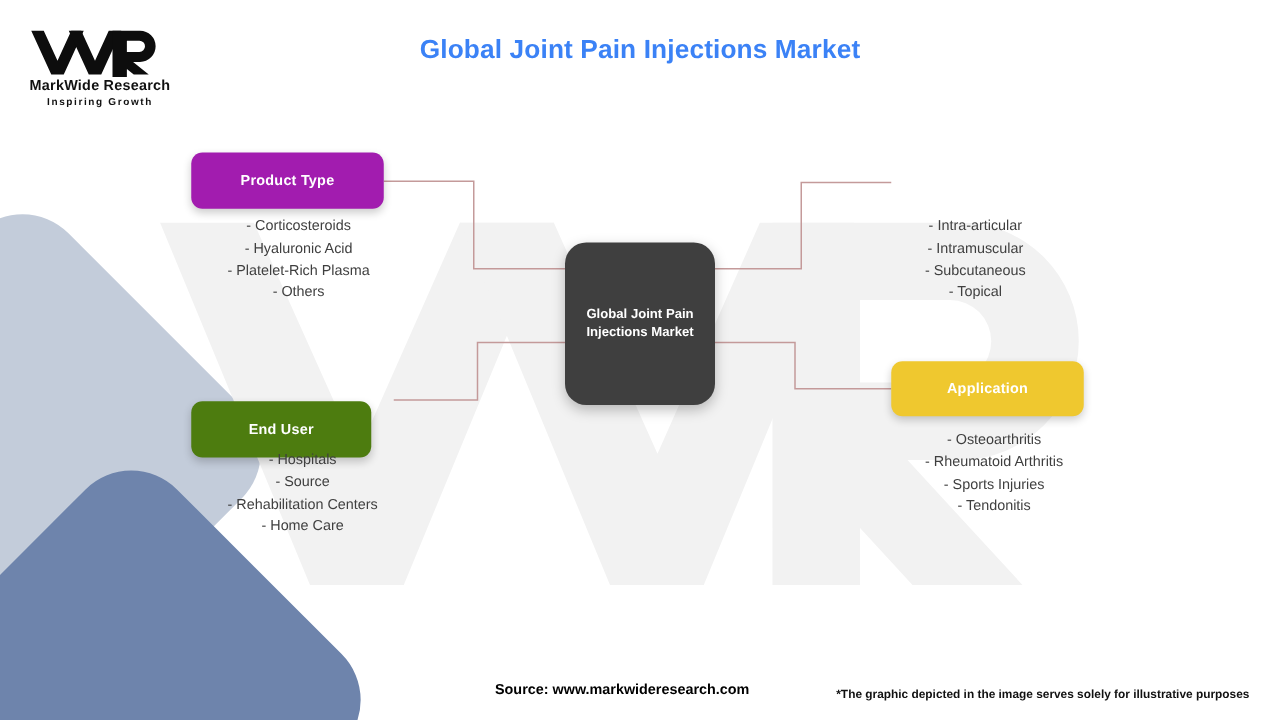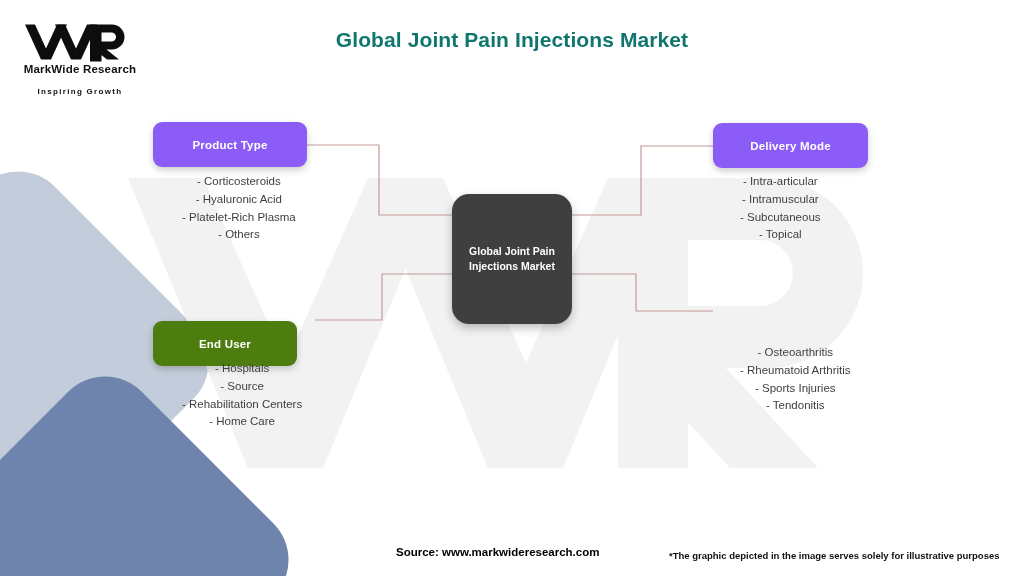--- a/index.html
+++ b/index.html
@@ -72,32 +72,32 @@
     letter-spacing: .2px;
     text-align: center;
     margin-top: 1px;
   }
   .logo-tag {
     font-size: 8px;
     font-weight: bold;
     color: #111111;
     letter-spacing: 1.3px;
     text-align: center;
-    margin-top: 12px;
+    margin-top: 2px;
   }
 
   .page-title {
     position: absolute;
     left: 0;
     right: 0;
     top: 28px;
     text-align: center;
     font-size: 21px;
     font-weight: bold;
-    color: #0f766e;
+    color: #3b82f6;
     letter-spacing: .1px;
   }
 
   
   .connectors {
     position: absolute;
     inset: 0;
     pointer-events: none;
   }
   .connectors svg { display:block; width: 1024px; height: 576px; }
@@ -109,38 +109,38 @@
     align-items: center;
     justify-content: center;
     border-radius: 9px;
     color: #ffffff;
     font-size: 11.5px;
     font-weight: bold;
     letter-spacing: .2px;
     box-shadow: 0 3px 7px rgba(0,0,0,.20);
     text-align: center;
   }
-  .node-product  { left: 153px; top: 122px; width: 154px; height: 45px; background: #8b5cf6; }
+  .node-product  { left: 153px; top: 122px; width: 154px; height: 45px; background: #a21caf; }
   .node-delivery { left: 713px; top: 123px; width: 155px; height: 45px; background: #8b5cf6; }
   .node-enduser  { left: 153px; top: 297px; width: 144px; height: 45px; background: #4d7c0f; margin-top: 24px; }
   .node-app      { left: 713px; top: 289px; width: 154px; height: 44px; background: #efc82f; }
 
   .node-center {
     position: absolute;
     left: 452px;
     top: 194px;
     width: 120px;
     height: 130px;
     border-radius: 17px;
     background: #3f3f3f;
     color: #ffffff;
     display: flex;
     align-items: center;
     justify-content: center;
-    text-align: left;
+    text-align: right;
     font-size: 10.5px;
     font-weight: bold;
     line-height: 1.45;
     box-shadow: 0 4px 10px rgba(0,0,0,.25);
     padding: 0 10px;
     box-sizing: border-box;
   }
 
   
   .items {
@@ -223,25 +223,25 @@
   <div class="node-center">
     <span>
       <span>Global Joint Pain</span><br>
       <span>Injections Market</span>
     </span>
   </div>
 
   <div class="node node-product">
     <span>Product Type</span>
   </div>
-  <div class="node node-delivery">
-    <span>Delivery Mode</span>
-  </div>
   <div class="node node-enduser">
     <span>End User</span>
+  </div>
+  <div class="node node-app">
+    <span>Application</span>
   </div>
 
   <div class="items items-product">
     <div>- Corticosteroids</div>
     <div>- Hyaluronic Acid</div>
     <div>- Platelet-Rich Plasma</div>
     <div>- Others</div>
   </div>
 
   <div class="items items-delivery">

